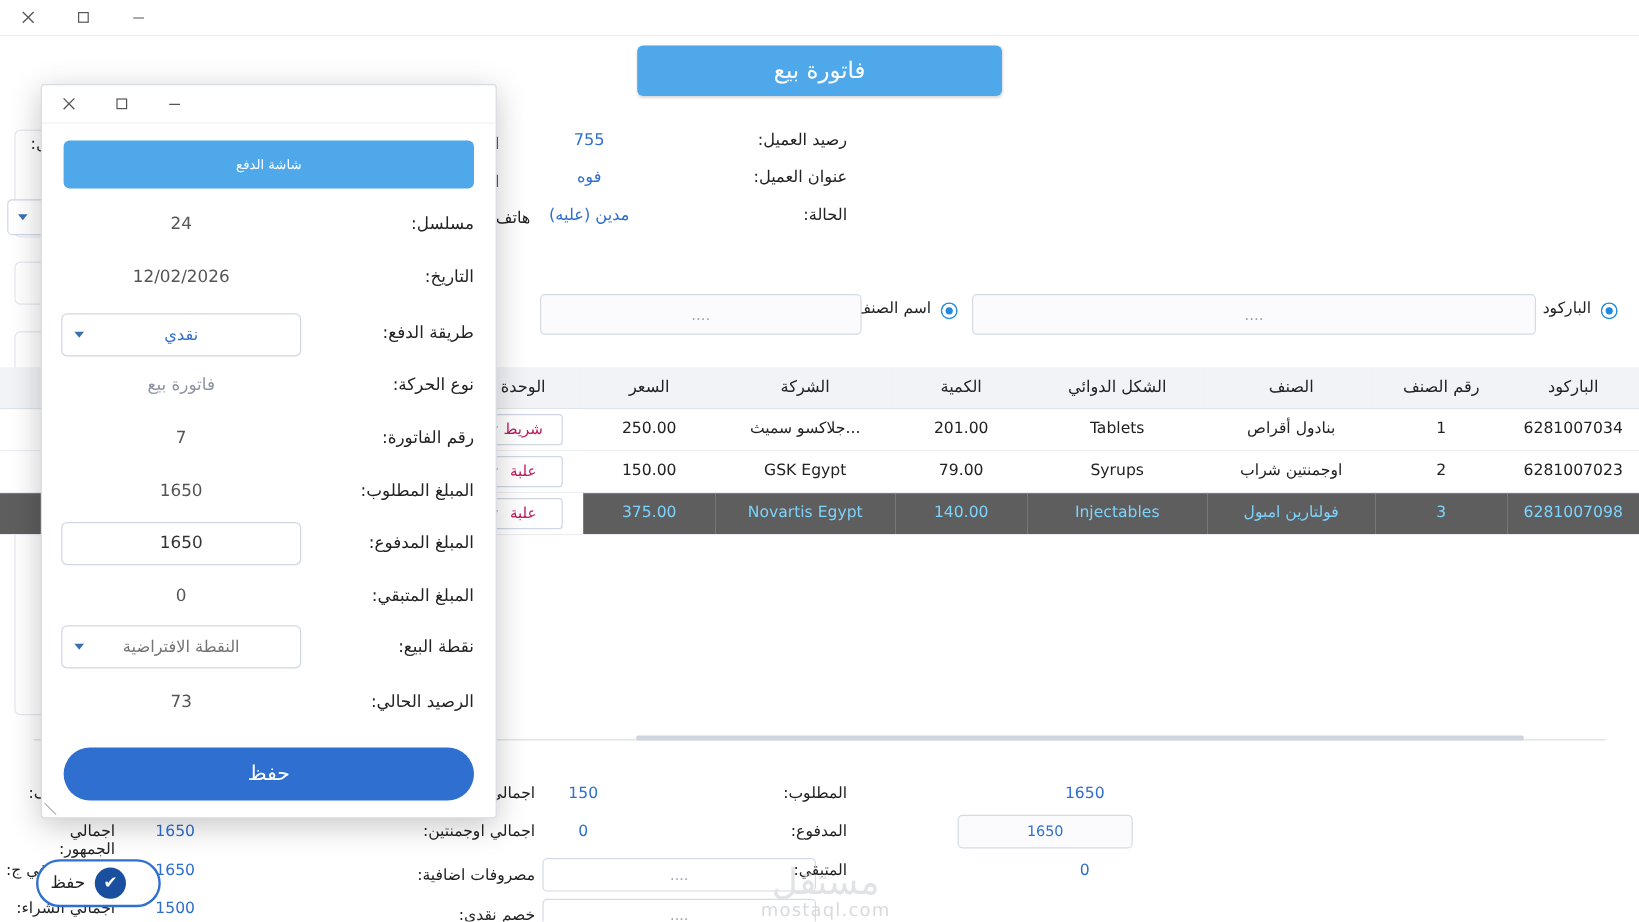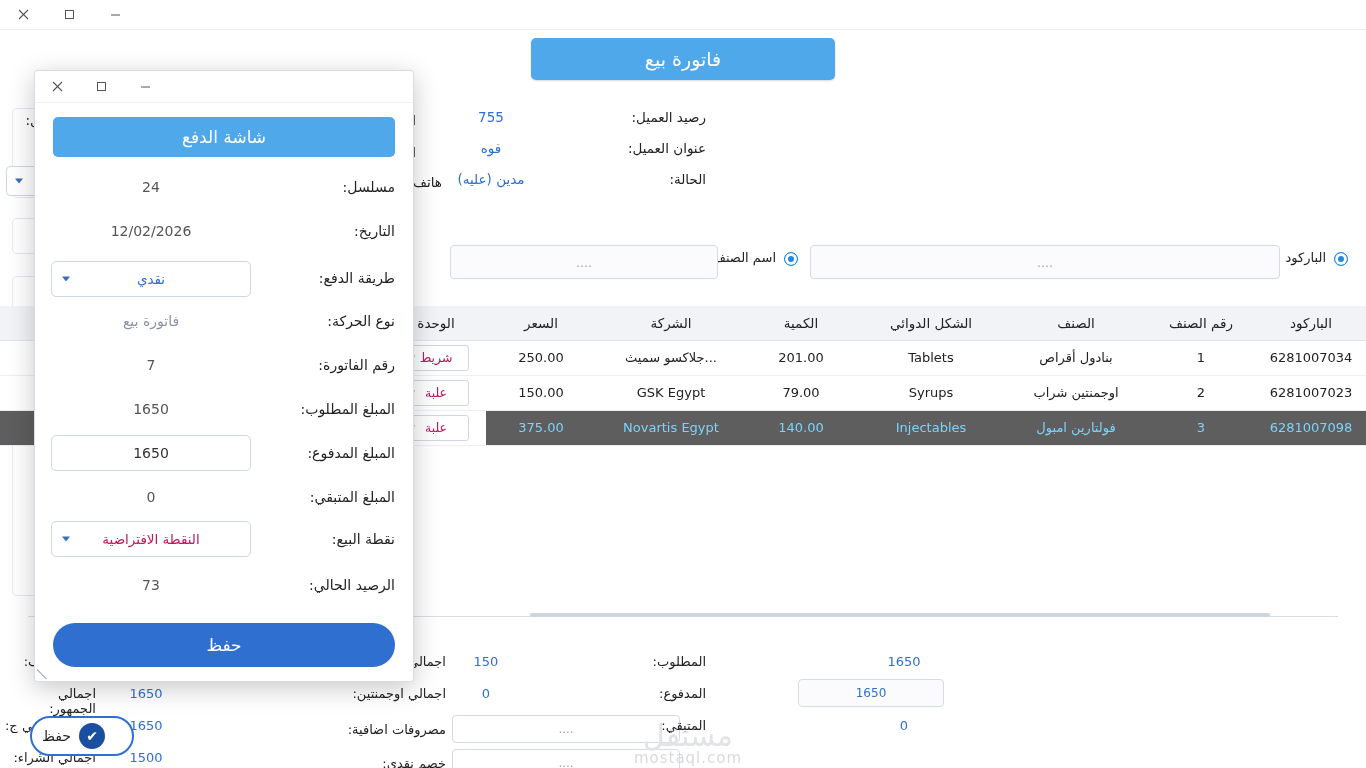--- a/index.html
+++ b/index.html
@@ -140,30 +140,30 @@
     background: #fff; border: 1px solid #d8dce4; border-radius: 3px;
     box-shadow: 0 6px 26px rgba(0,0,0,.22);
   }
   .modal-bar {
     height: 32px; display: flex; flex-direction: row; align-items: center; justify-content: flex-end;
     border-bottom: 1px solid #f0f0f0;
   }
   .modal-bar .mb { width: 44px; height: 32px; display:flex; align-items:center; justify-content:center; color:#555; }
   .modal-title {
     margin: 14px 18px 0 18px; height: 40px; background: #4fa8ea; border-radius: 5px;
-    color: #fff; font-size: 17px; display:flex; align-items:center; justify-content:center;
+    color: #fff; font-size: 11px; display:flex; align-items:center; justify-content:center;
   }
   .m-row { position: absolute; right: 0; width: 380px; height: 30px; }
   .m-lbl { position: absolute; right: 18px; font-size: 14px; color: #222; }
   .m-val { position: absolute; font-size: 14px; color: #555; text-align: center; width: 200px; left: 18px; }
   .m-sel {
     position: absolute; left: 18px; width: 200px; height: 36px; border: 1px solid #cfd6e4; border-radius: 5px;
     background:#fff; display:flex; align-items:center; justify-content:center; font-size: 13.5px; color: #2f6fd0;
   }
-  .m-sel.plain { color:#be185d; }
+  .m-sel.plain { color:#737373; }
   .m-sel .chev {
     position:absolute; left: 10px; top: 50%; transform: translateY(-50%);
     width:0;height:0;border-left:4px solid transparent;border-right:4px solid transparent;border-top:5px solid #3b6fb5;
   }
   .m-inp {
     position: absolute; left: 18px; width: 200px; height: 36px; border: 1px solid #cfd6e4; border-radius: 5px;
     background:#fff; display:flex; align-items:center; justify-content:center; font-size: 14px; color: #333;
   }
   .m-save {
     position: absolute; left: 18px; right: 18px; top: 552px; height: 44px; background: #2f6fd0;

